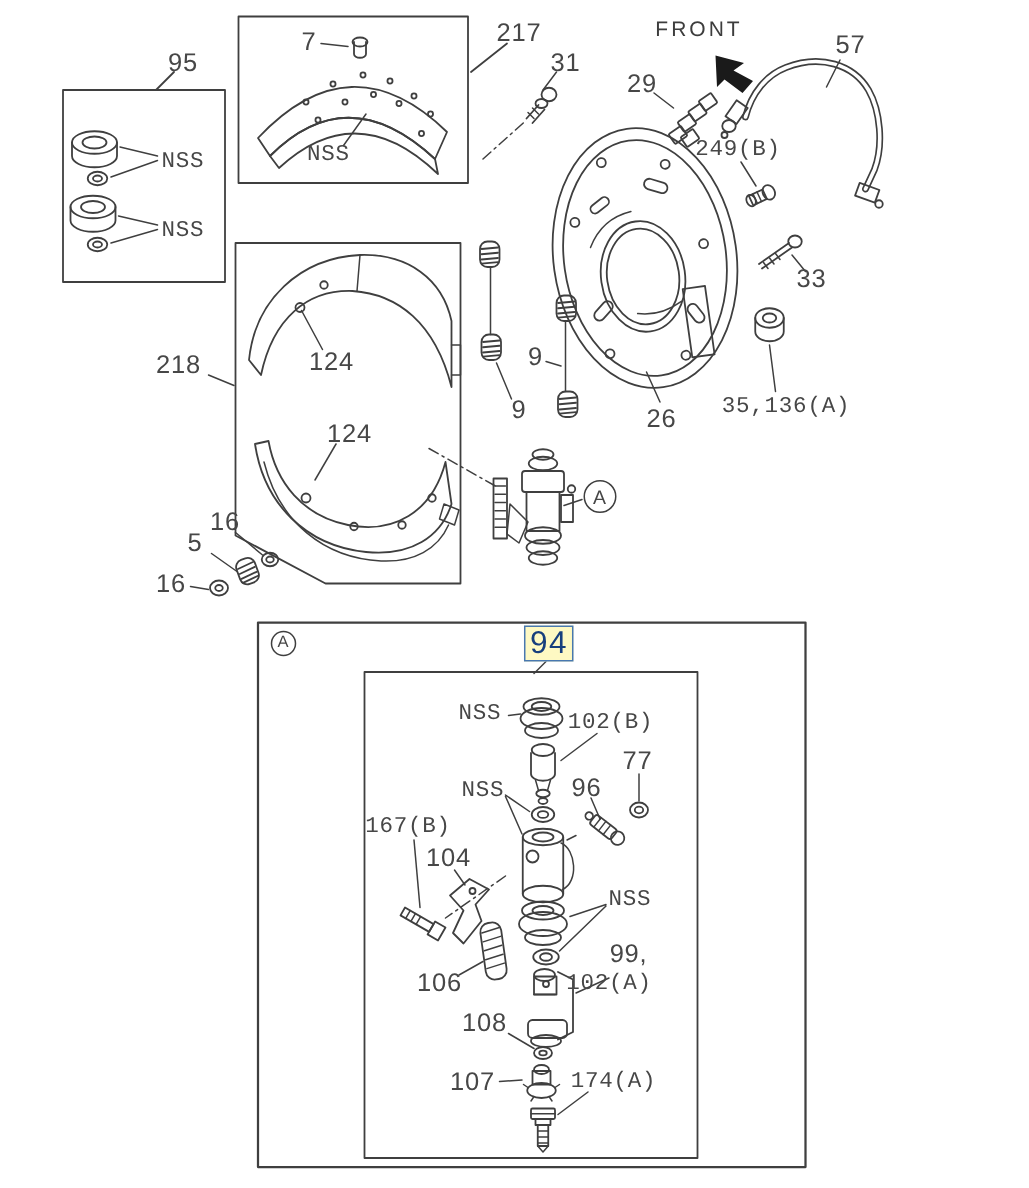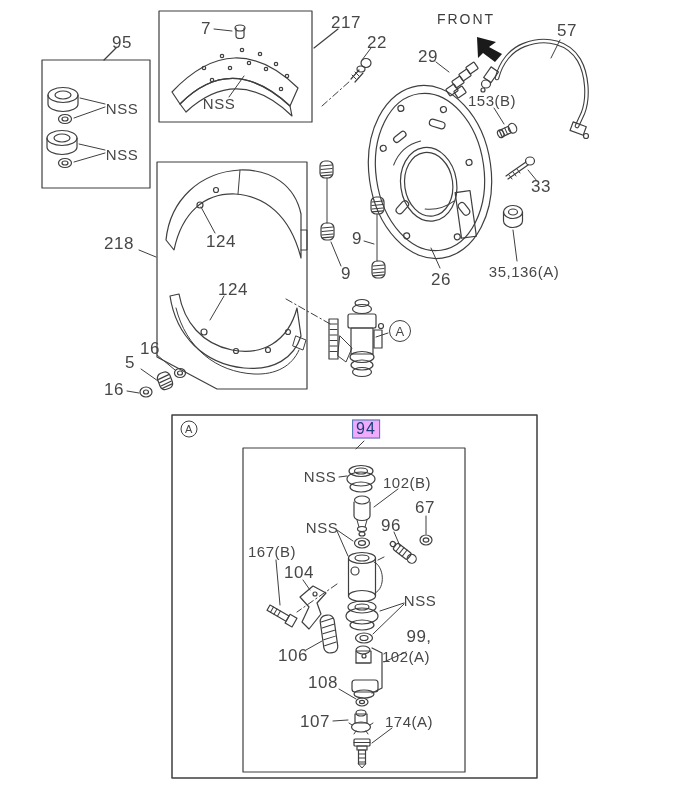--- a/index.html
+++ b/index.html
@@ -4,26 +4,26 @@
 <style>
   html,body{margin:0;padding:0;background:#ffffff;}
   .stage{position:relative;width:686px;height:792px;background:#ffffff;overflow:hidden;
          font-family:"Liberation Sans", sans-serif;}
   svg{position:absolute;left:0;top:0;}
   .art{stroke:#3f3f3f;fill:none;stroke-width:1.2;stroke-linecap:round;stroke-linejoin:round;}
   .thin{stroke-width:1;}
   .dash{stroke-dasharray:7 3 1.5 3;}
   .lbl{position:absolute;transform:translate(-50%,-50%);color:#474747;font-size:17px;
        white-space:nowrap;line-height:1;letter-spacing:0.5px;}
-  .lbl.sm{font-size:15px;}
+  .lbl.sm{font-size:15px;font-family:Liberation Mono, monospace;}
   .front-lbl{font-size:14px;letter-spacing:2px;color:#3d3d3d;}
   .circleA{display:flex;align-items:center;justify-content:center;border:1.4px solid #3f3f3f;
            border-radius:50%;background:#fff;box-sizing:border-box;}
-  .hl{background:#f0abfc;border:1px solid #4878b0;color:#173f7d;padding:0 3px 1px 3px;
-      font-size:16px;letter-spacing:1px;}
+  .hl{background:#fef9c3;border:1px solid #4878b0;color:#173f7d;padding:0 3px 1px 3px;
+      font-size:21px;letter-spacing:1px;}
 </style>
 </head>
 <body>
 
 <div class="stage">
 
 <svg width="686" height="792" viewBox="0 0 686 792">
   <defs>
     <g id="coil">
       <rect x="0" y="0" width="13" height="17" rx="5"></rect>
@@ -308,43 +308,43 @@
 <span class="lbl sm" style="left:122px;top:108px">NSS</span>
 <span class="lbl sm" style="left:122px;top:154px">NSS</span>
 
 <span class="lbl" style="left:346px;top:22px">217</span>
 <span class="lbl" style="left:206px;top:28px">7</span>
 <span class="lbl sm" style="left:219px;top:103px">NSS</span>
 
 <span class="lbl front-lbl" style="left:466px;top:19px">FRONT</span>
 <span class="lbl" style="left:567px;top:30px">57</span>
 <span class="lbl" style="left:428px;top:56px">29</span>
-<span class="lbl" style="left:377px;top:42px">22</span>
-<span class="lbl sm" style="left:492px;top:100px">153(B)</span>
+<span class="lbl" style="left:377px;top:42px">31</span>
+<span class="lbl sm" style="left:492px;top:100px">249(B)</span>
 <span class="lbl" style="left:541px;top:186px">33</span>
 <span class="lbl" style="left:441px;top:279px">26</span>
 <span class="lbl sm" style="left:524px;top:271px">35,136(A)</span>
 
 <span class="lbl" style="left:346px;top:273px">9</span>
 <span class="lbl" style="left:357px;top:238px">9</span>
 
 <span class="lbl" style="left:119px;top:243px">218</span>
 <span class="lbl" style="left:221px;top:241px">124</span>
 <span class="lbl" style="left:233px;top:289px">124</span>
 <span class="lbl" style="left:150px;top:348px">16</span>
 <span class="lbl" style="left:130px;top:362px">5</span>
 <span class="lbl" style="left:114px;top:389px">16</span>
 
 <span class="lbl circleA" style="left:400px;top:331px;width:22px;height:22px;font-size:13px">A</span>
 <span class="lbl circleA" style="left:189px;top:429px;width:17px;height:17px;font-size:11px">A</span>
 <span class="lbl hl" style="left:366px;top:429px">94</span>
 
 <span class="lbl sm" style="left:320px;top:476px">NSS</span>
 <span class="lbl sm" style="left:407px;top:482px">102(B)</span>
-<span class="lbl" style="left:425px;top:507px">67</span>
+<span class="lbl" style="left:425px;top:507px">77</span>
 <span class="lbl" style="left:391px;top:525px">96</span>
 <span class="lbl sm" style="left:322px;top:527px">NSS</span>
 <span class="lbl sm" style="left:272px;top:551px">167(B)</span>
 <span class="lbl" style="left:299px;top:572px">104</span>
 <span class="lbl sm" style="left:420px;top:600px">NSS</span>
 <span class="lbl" style="left:293px;top:655px">106</span>
 <span class="lbl" style="left:419px;top:636px">99,</span>
 <span class="lbl sm" style="left:406px;top:656px">102(A)</span>
 <span class="lbl" style="left:323px;top:682px">108</span>
 <span class="lbl" style="left:315px;top:721px">107</span>

